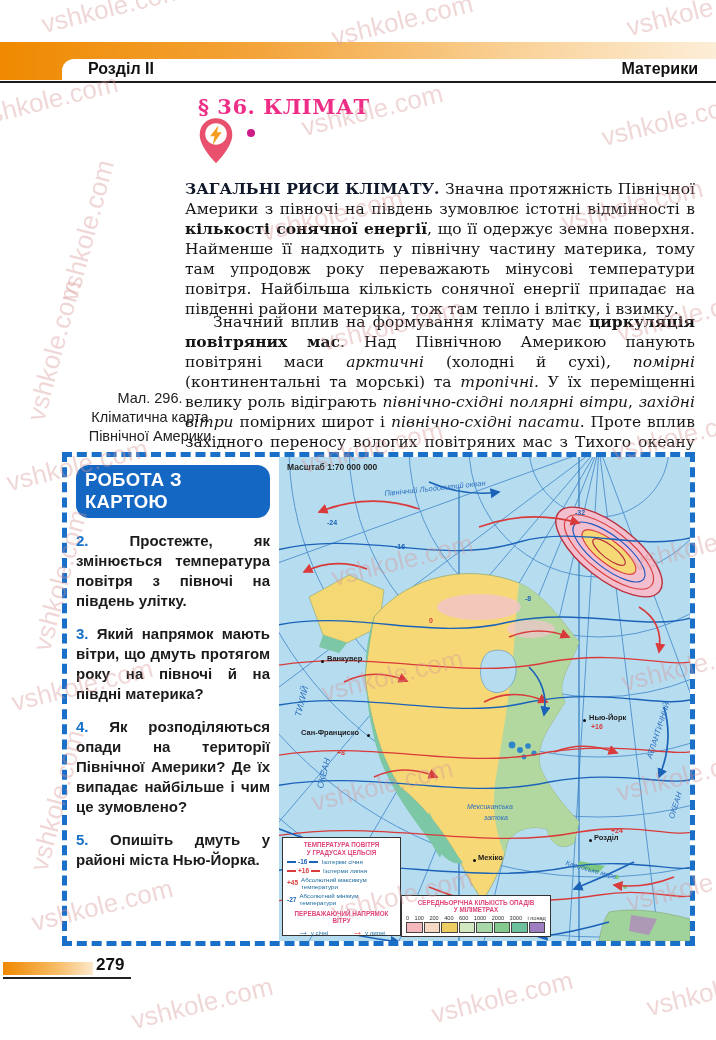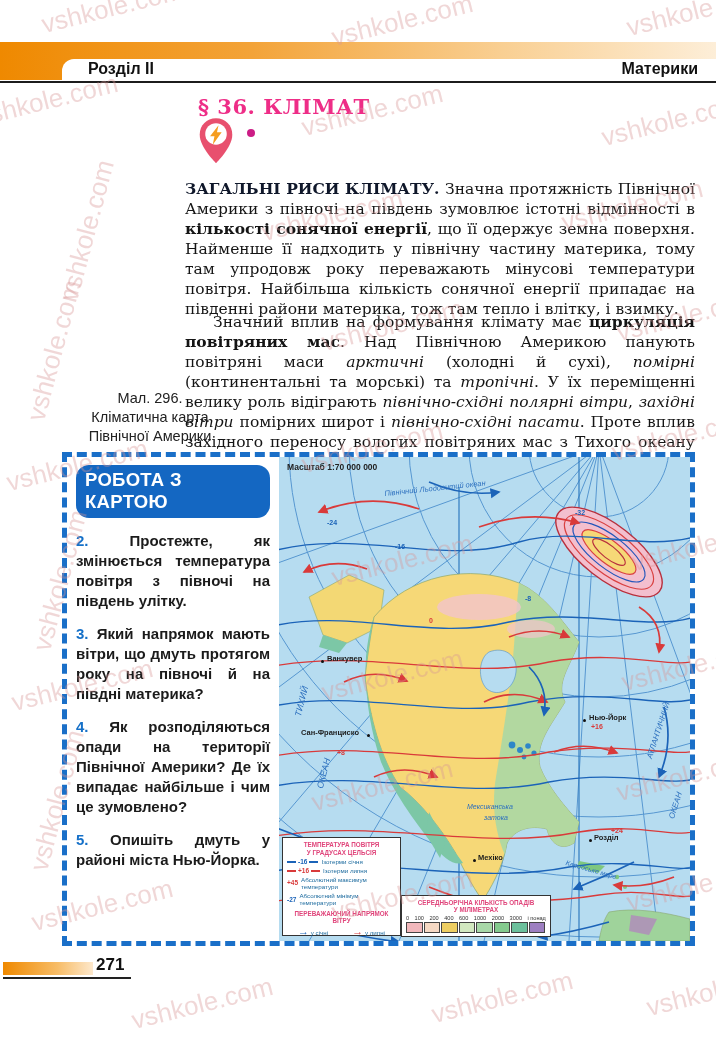--- a/index.html
+++ b/index.html
@@ -325,21 +325,21 @@
         <div class="city-dot" style="left: 304px; top: 262px;"></div>
         <span class="city-label" style="left: 310px; top: 256px;">Нью-Йорк</span>
         <div class="city-dot" style="left: 194px; top: 402px;"></div>
         <span class="city-label" style="left: 199px; top: 396px;">Мехіко</span>
         <div class="city-dot" style="left: 310px; top: 382px;"></div>
         <span class="city-label" style="left: 315px; top: 376px;">Розділ</span>
       </div>
   </div>
 
   <div class="foot-bar"></div>
-  <div class="foot-num">271</div>
+  <div class="foot-num">279</div>
   <div class="foot-rule"></div>
 
   <div id="wm-layer">
       <span class="wm" style="left: 40px; top: -8px; transform: rotate(-14deg);">vshkole.com</span>
       <span class="wm" style="left: 330px; top: 5px; transform: rotate(-14deg);">vshkole.com</span>
       <span class="wm" style="left: 625px; top: -5px; transform: rotate(-14deg);">vshkole.com</span>
       <span class="wm" style="left: -25px; top: 85px; transform: rotate(-14deg);">vshkole.com</span>
       <span class="wm" style="left: 300px; top: 95px; transform: rotate(-14deg);">vshkole.com</span>
       <span class="wm" style="left: 600px; top: 105px; transform: rotate(-14deg);">vshkole.com</span>
       <span class="wm" style="left: 15px; top: 215px; transform: rotate(-75deg);">vshkole.com</span>

